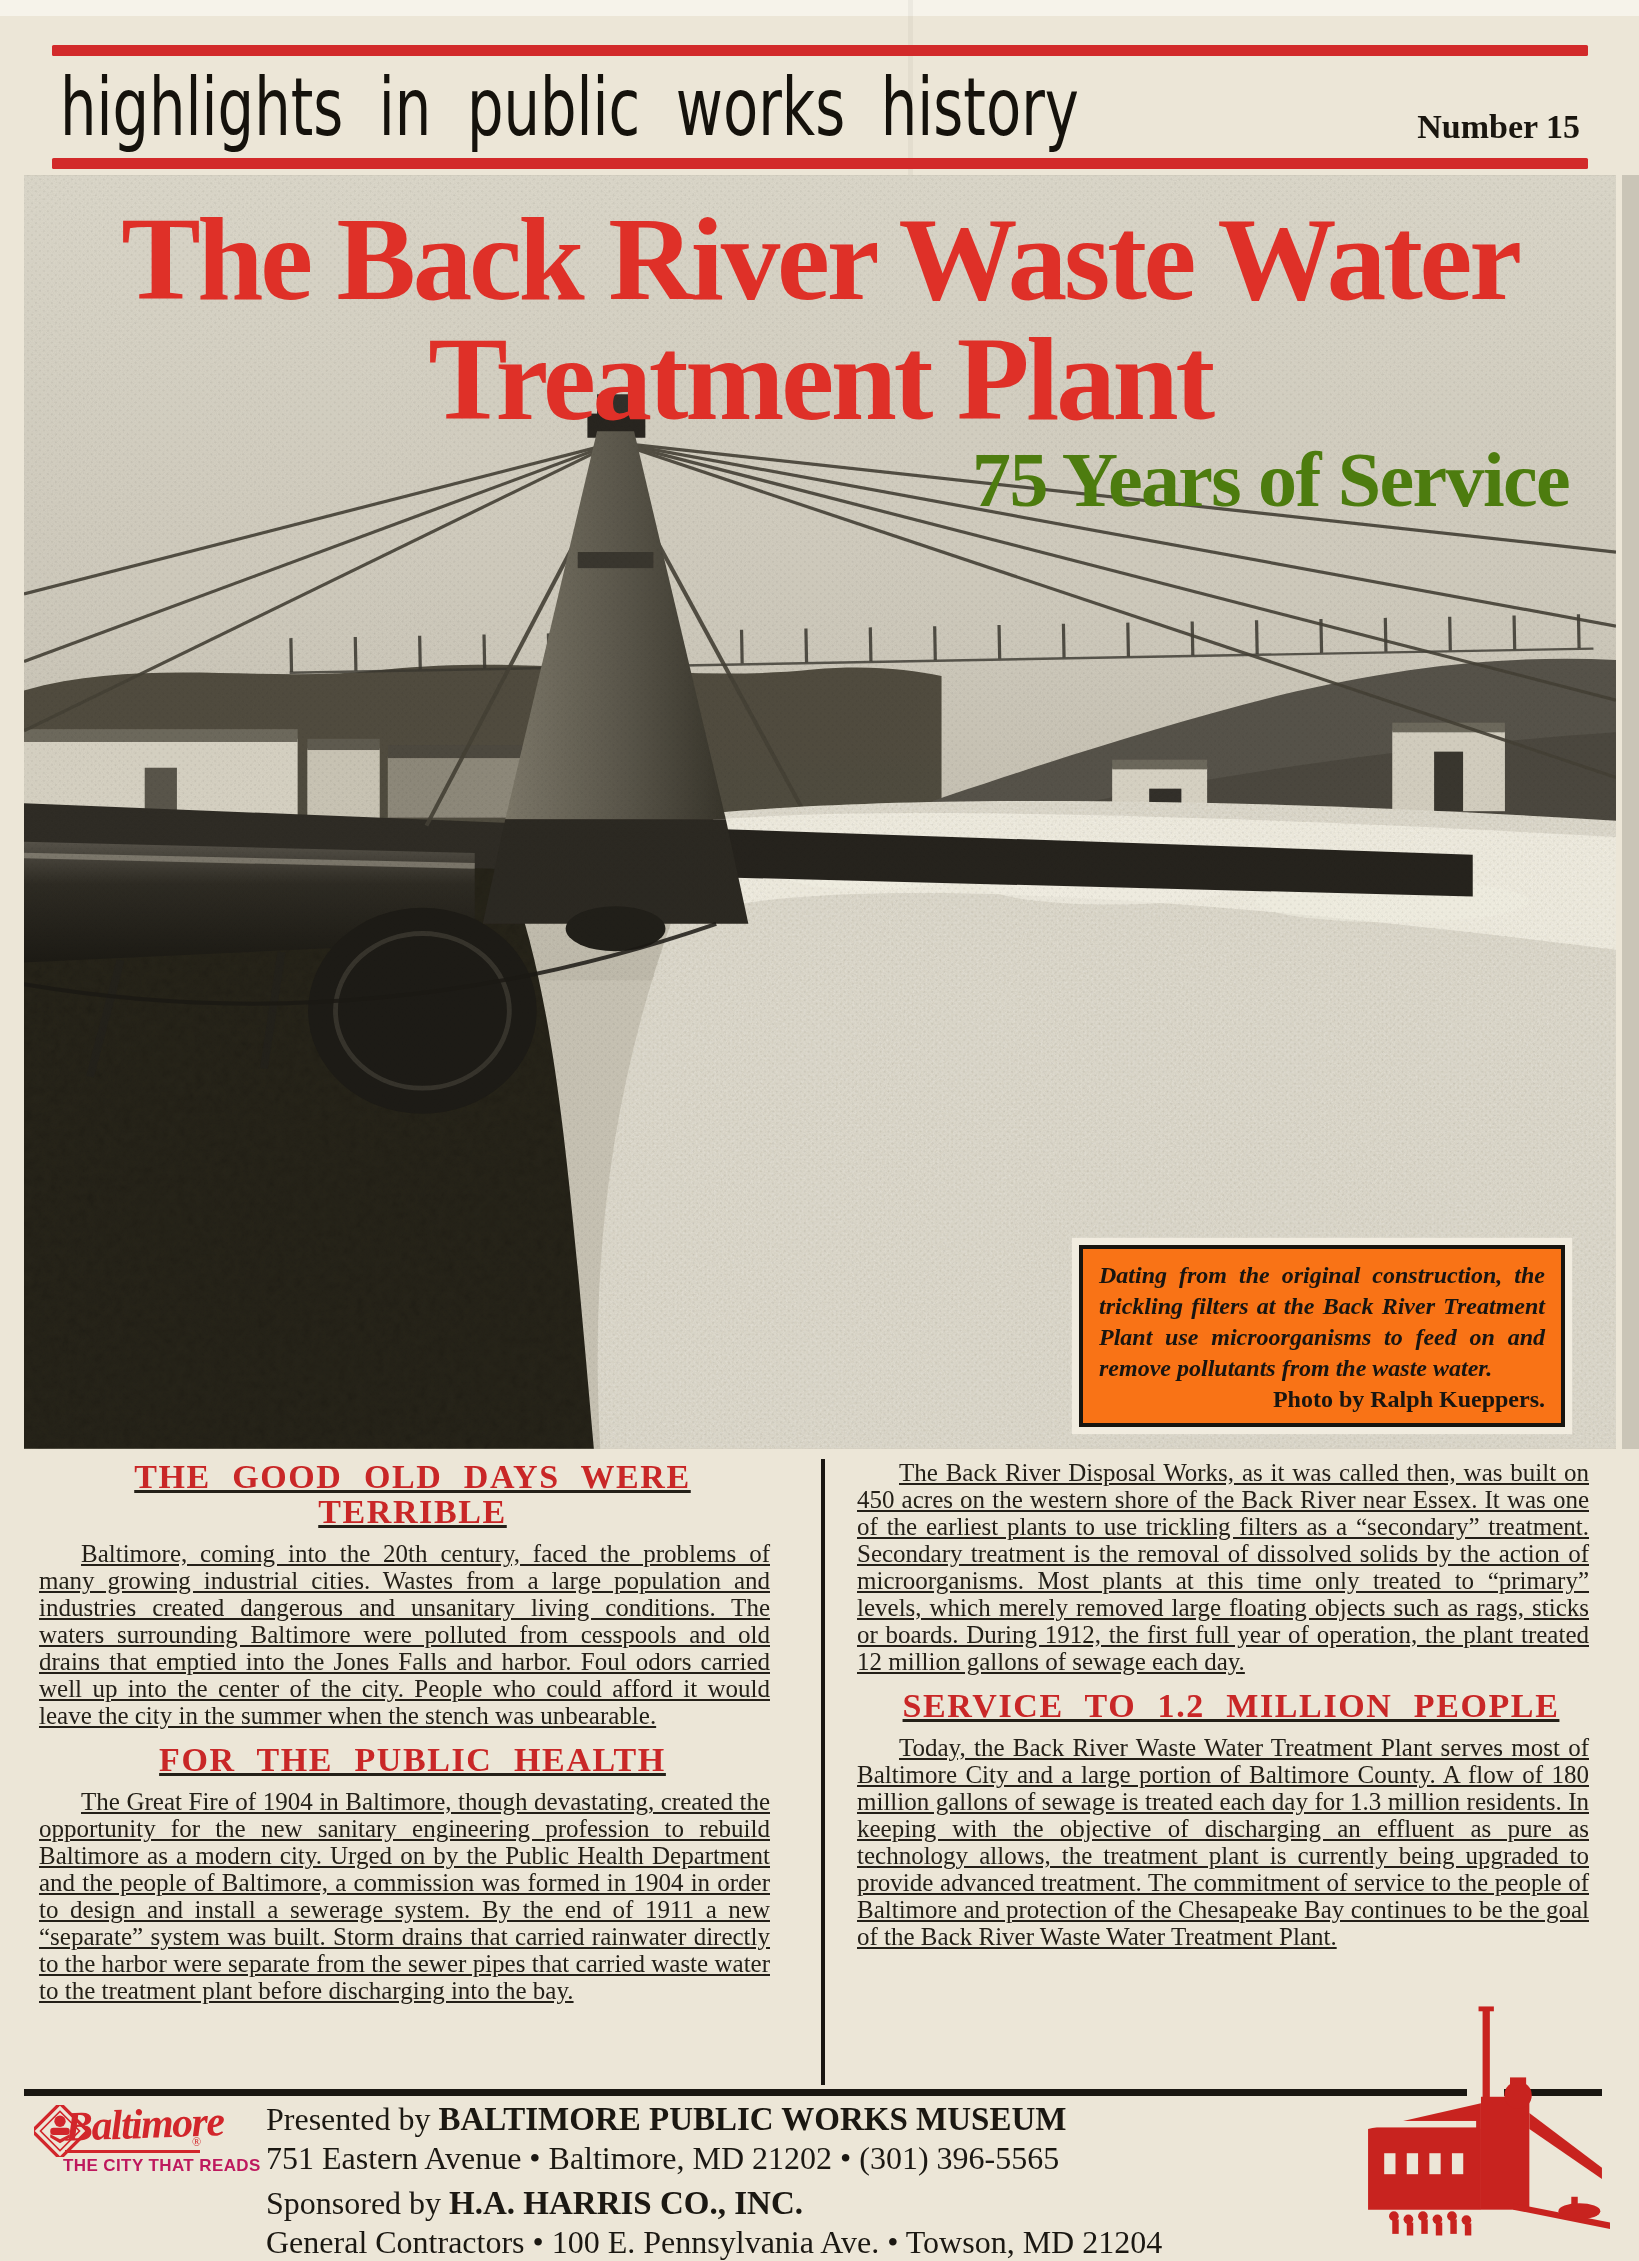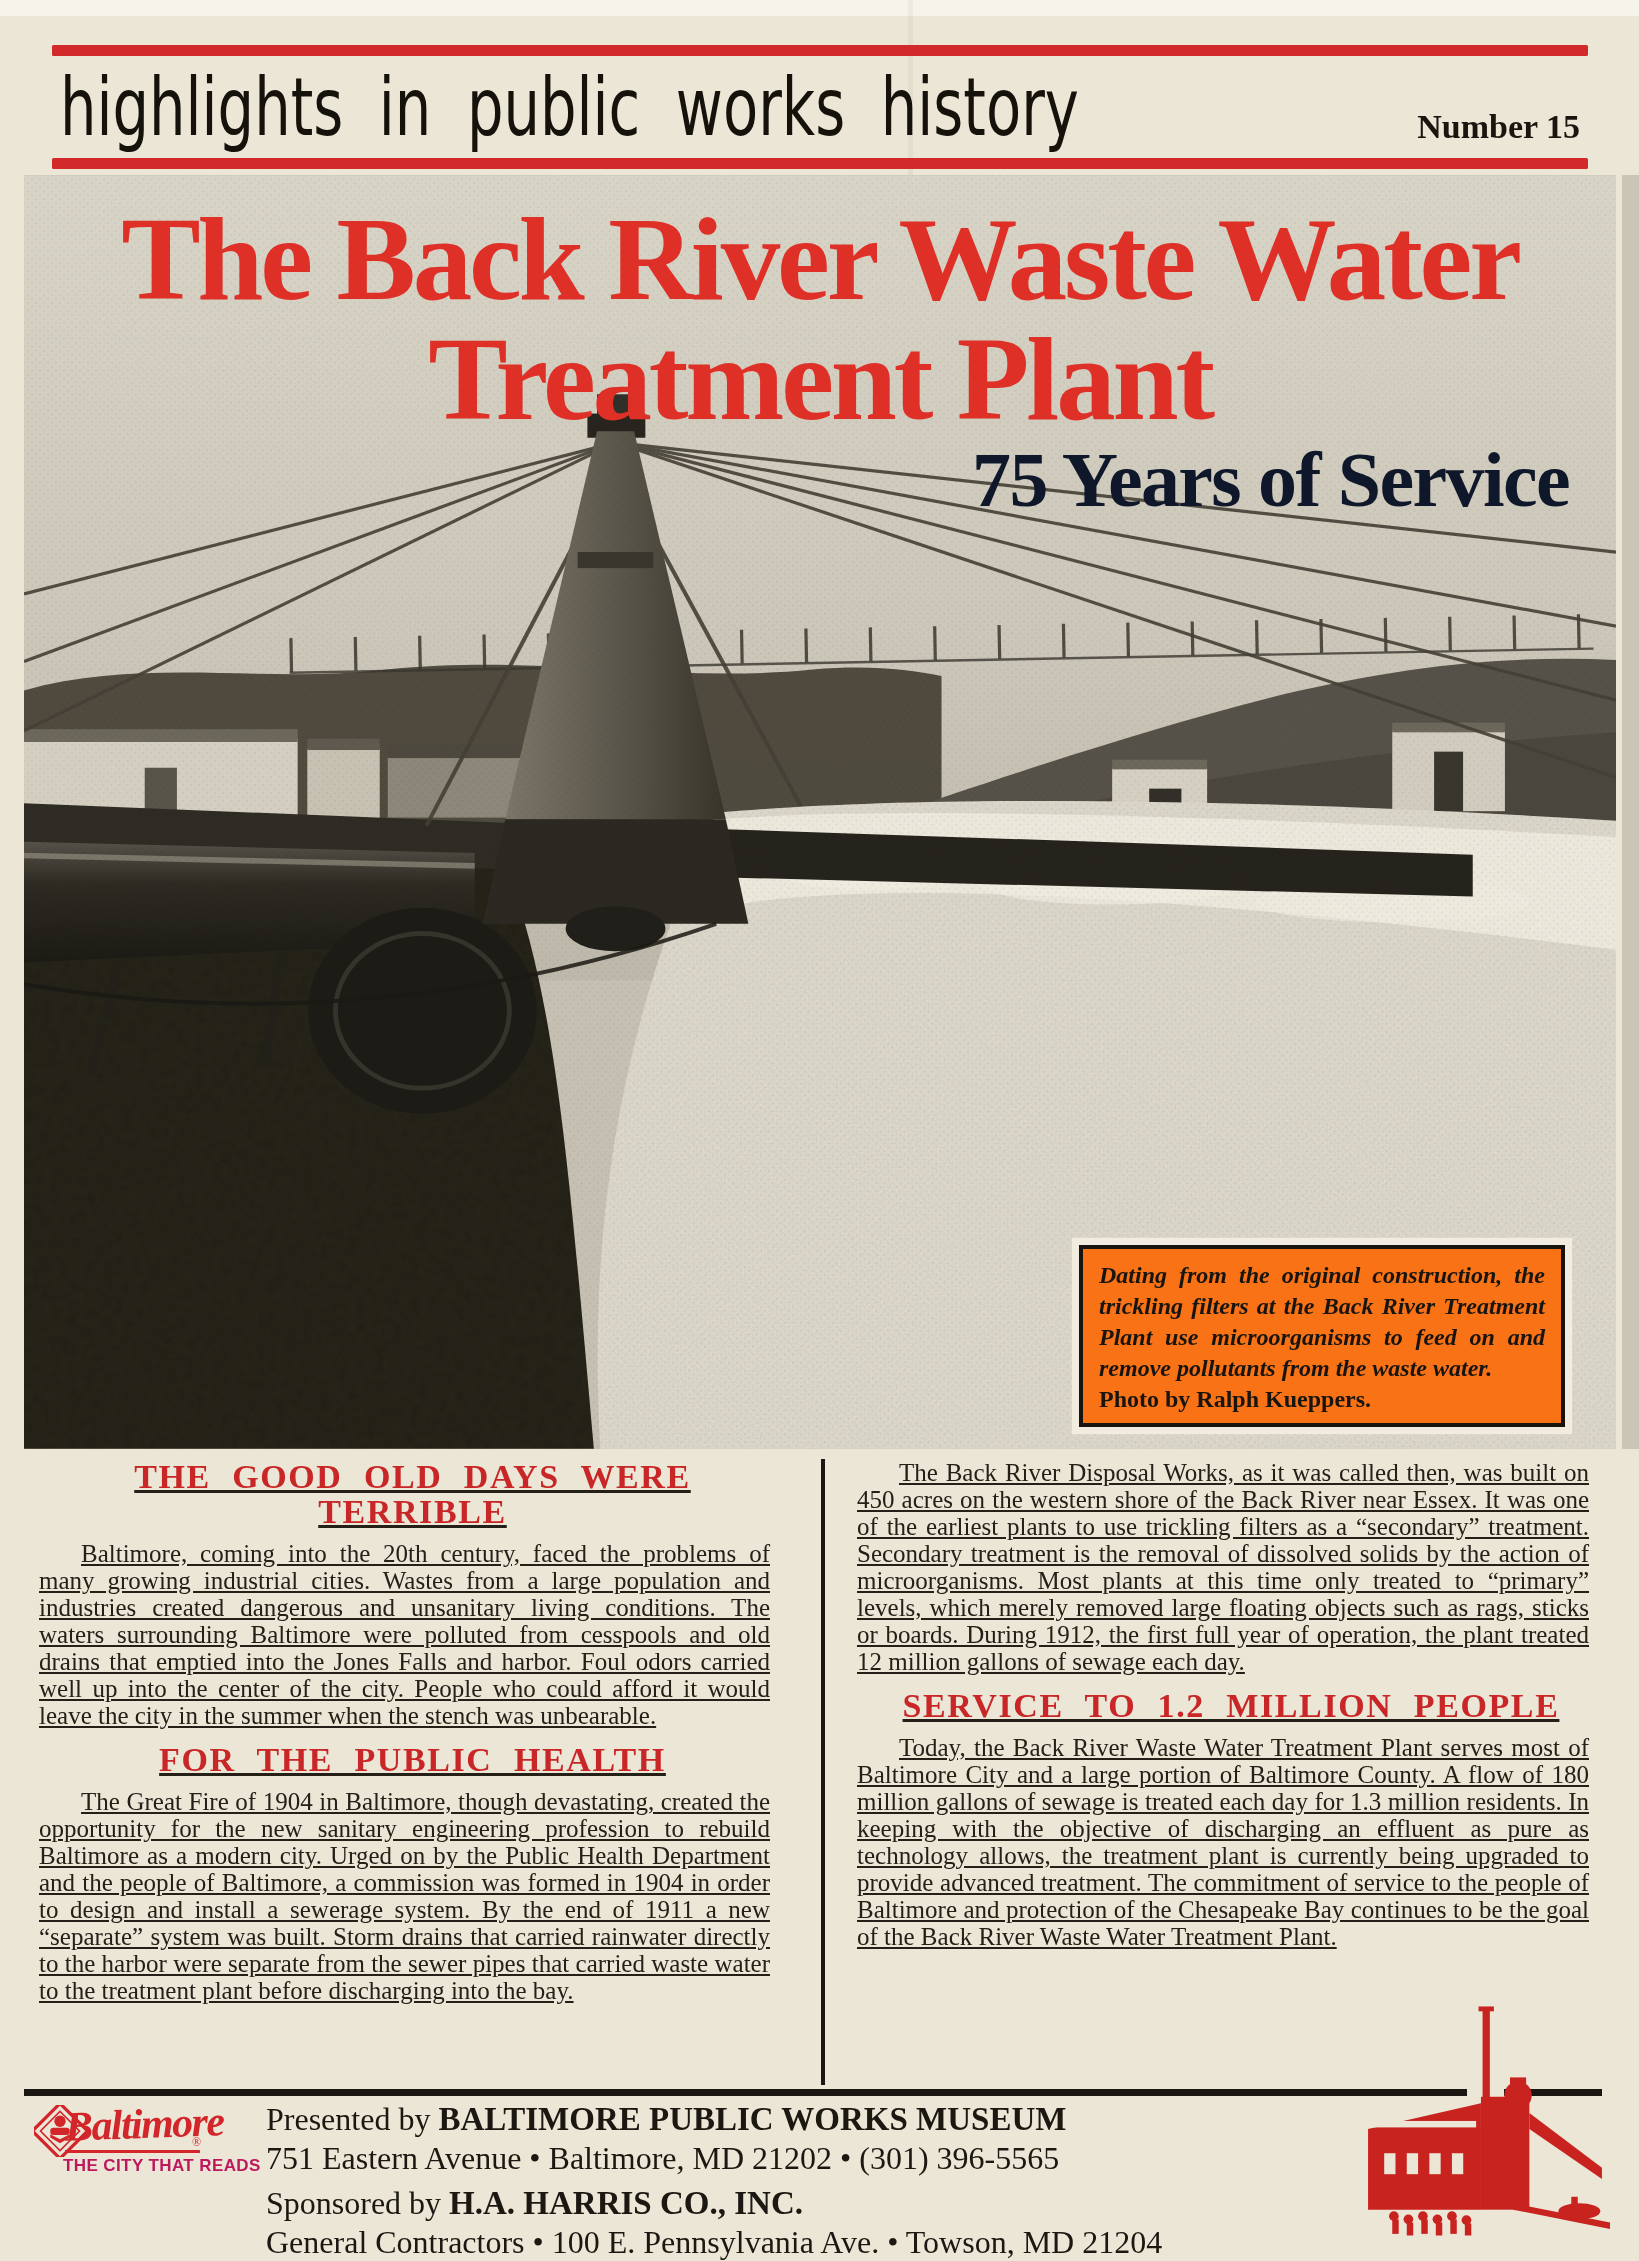--- a/index.html
+++ b/index.html
@@ -19,27 +19,27 @@
       font-size:80px;line-height:90px;letter-spacing:0;word-spacing:24px;color:#15120c;
       transform:scaleX(.72);transform-origin:0 0;}
   .issue{position:absolute;right:60px;top:108px;font-size:34px;font-weight:bold;color:#1a160f;}
   
   .photo{position:absolute;left:24px;top:175px;width:1592px;height:1274px;background:#c9c4b5;}
   .photo svg{position:absolute;left:0;top:0;}
   .title1,.title2{position:absolute;left:0;width:1640px;text-align:center;font-weight:bold;
       color:#df3028;letter-spacing:-3.2px;line-height:1;}
   .title1{top:200px;font-size:119px;}
   .title2{top:320px;font-size:119px;}
-  .subtitle{position:absolute;right:71px;top:441px;font-size:78px;font-weight:bold;color:#0f172a;
+  .subtitle{position:absolute;right:71px;top:441px;font-size:78px;font-weight:bold;color:#4d7c0f;
       letter-spacing:-1.6px;line-height:1;}
   .caption{position:absolute;left:1079px;top:1245px;width:486px;box-sizing:border-box;
       background:#f97316;border:4.8px solid #17140f;box-shadow:0 0 0 7.2px rgba(242,237,224,.95);
       padding:11.3px 16px 8px;font-size:24px;line-height:31px;font-weight:bold;font-style:italic;
       text-align:justify;color:#181510;}
-  .caption .credit{display:block;font-style:normal;}
+  .caption .credit{display:block;text-align:right;font-style:normal;}
   
   .col{position:absolute;top:1454px;width:747px;font-size:25px;line-height:27px;text-align:justify;
       color:#242018;padding-top:4.8px;text-decoration:underline;}
   .col-left{left:39px;}
   .col-right{left:857px;width:748px;}
   .col h2{margin:0 0 11.3px 0;font-size:34px;line-height:35px;font-weight:bold;color:#c92727;
       text-align:center;letter-spacing:1.6px;word-spacing:11.3px;}
   .col h2.h2-second{margin-top:4.8px;}
   .col p{margin:0 16px 13px 0;text-indent:42px;}
   .col-divider{position:absolute;left:821px;top:1459px;width:4px;height:626px;background:#1a1712;}

